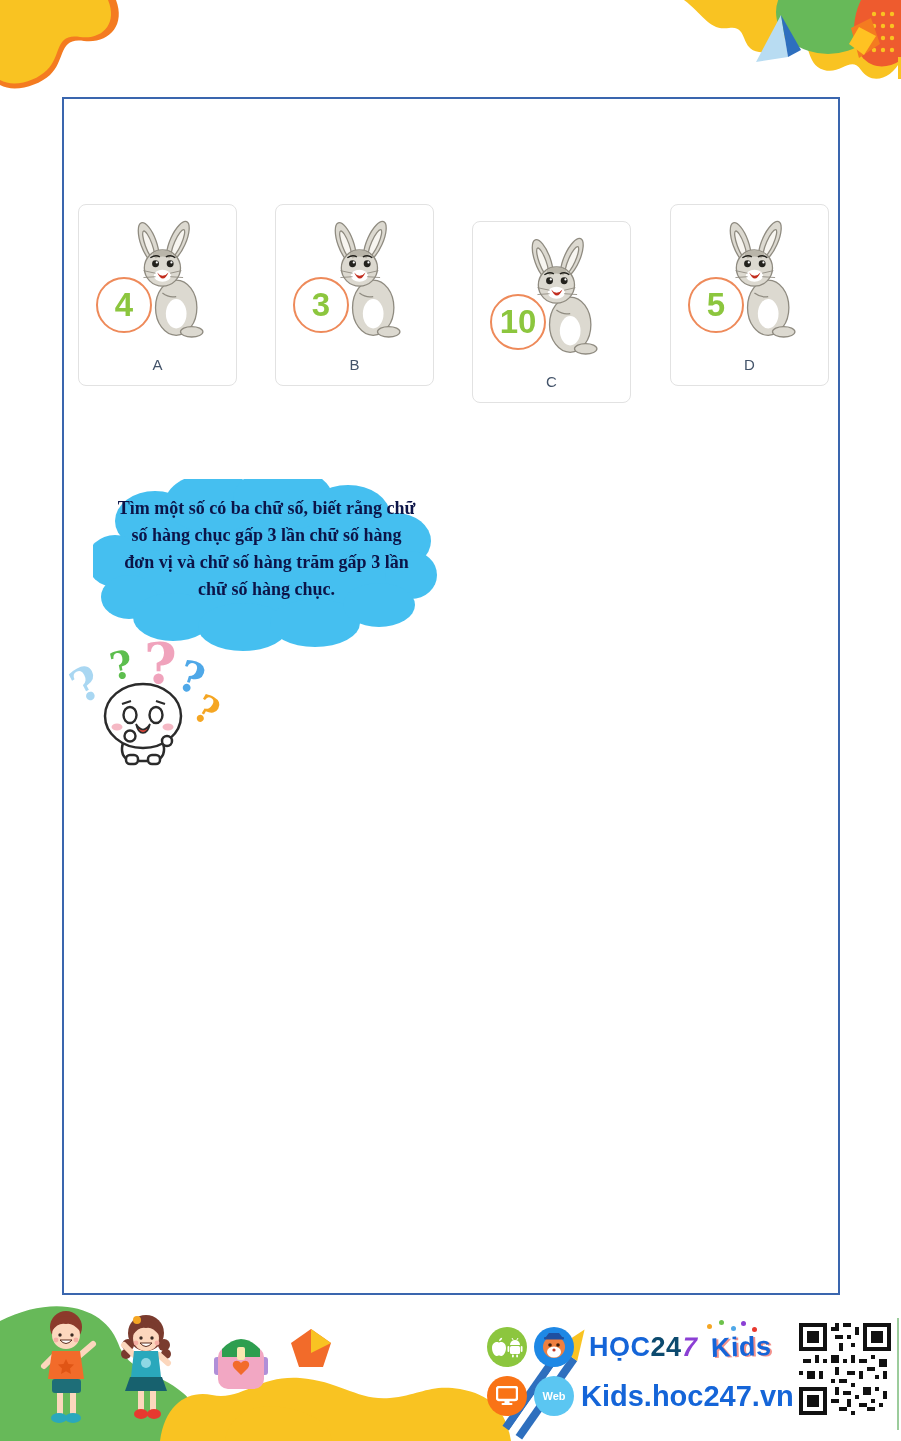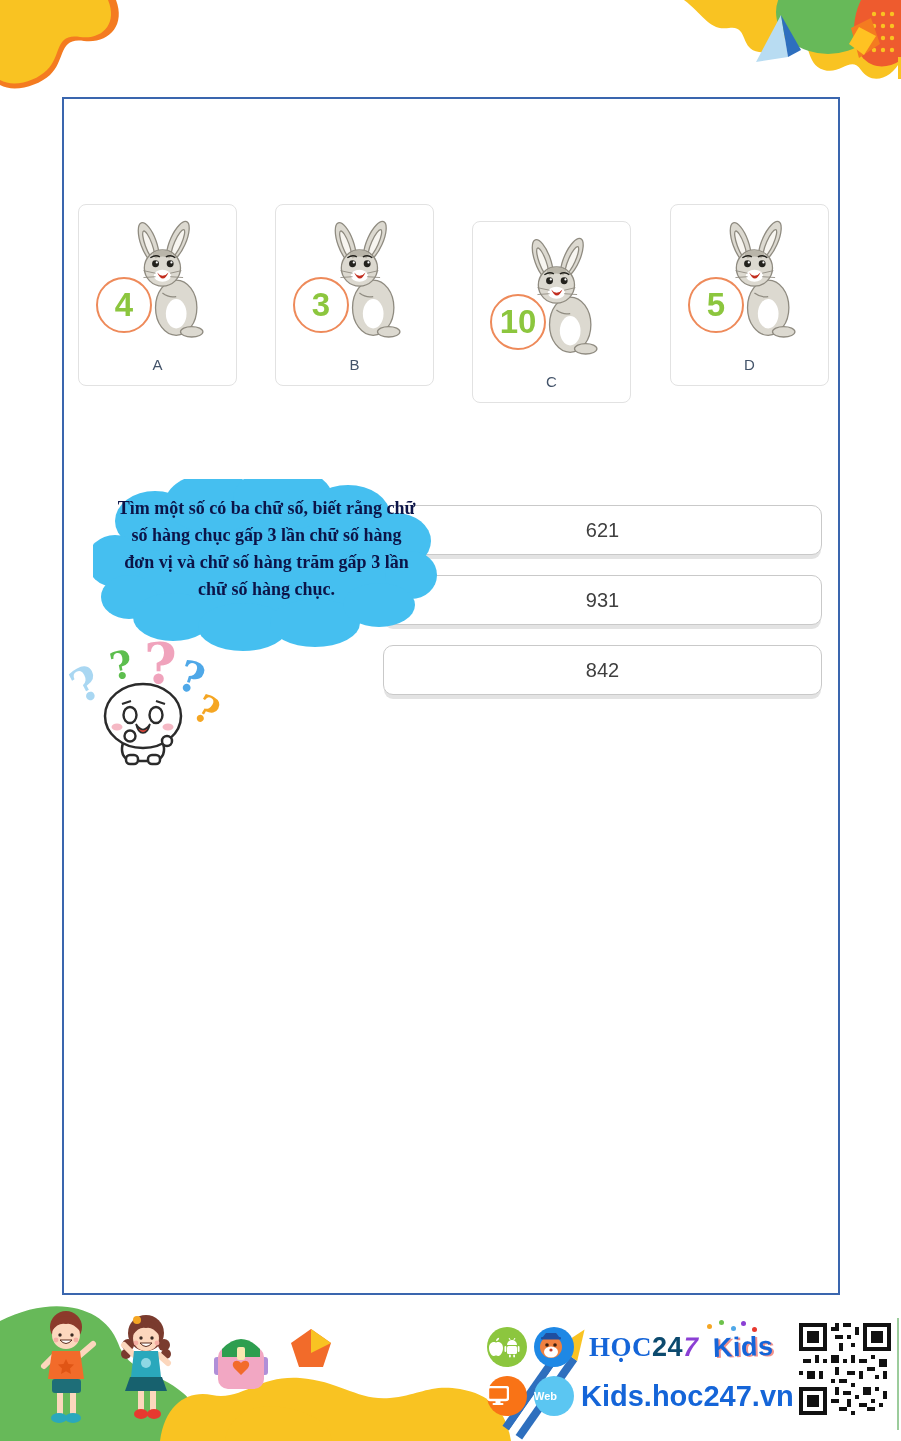--- a/index.html
+++ b/index.html
@@ -40,27 +40,27 @@
     margin-bottom:20px;background:#fff;border:1px solid #c9c9c9;border-radius:10px;
     box-shadow:0 5px 0 -1px #e3e3e3;font-size:20px;color:#3f3f3f;cursor:pointer;
     font-family:"Liberation Sans",sans-serif;}
 
   
   .footer{position:absolute;left:0;top:1290px;width:901px;height:151px;}
   .footer-illu{position:absolute;left:0;top:1px;}
   .logos{position:absolute;left:487px;top:36px;width:300px;}
   .logo-row{display:flex;align-items:center;height:42px;margin-bottom:7px;}
   .circ{width:40px;height:40px;border-radius:50%;margin-right:7px;display:flex;
-    align-items:center;justify-content:flex-start;flex:0 0 40px;}
+    align-items:center;justify-content:center;flex:0 0 40px;}
   .circ-green{background:#8CC63E;}
   .circ-blue{background:#1E88E5;}
   .circ-orange{background:#F97316;}
   .circ-sky{background:#5BC6F2;color:#fff;font-size:11px;font-weight:bold;}
   .brand{margin-left:8px;font-weight:bold;font-size:27px;letter-spacing:0.5px;position:relative;white-space:nowrap;}
-  .b-hoc{color:#1565D8;font-family:Liberation Serif, serif;}
+  .b-hoc{color:#1565D8;}
   .b-24{color:#0c4a6e;text-align:right;}
   .b-7{color:#8B3FD4;display:inline-block;transform:skewX(-12deg);}
   .b-kids{color:#1565D8;margin-left:14px;text-shadow:2px 1px 0 rgba(232,57,47,.55);
     display:inline-block;transform:rotate(-2deg);}
   .confetti{position:absolute;width:5px;height:5px;border-radius:50%;}
   .site{margin-left:0;font-weight:bold;font-size:29px;color:#1565D8;white-space:nowrap;}
   .qr{position:absolute;left:799px;top:33px;}
   .green-line{position:absolute;left:897px;top:28px;width:2px;height:112px;background:#9CCC9C;}
 </style>
 </head>
@@ -210,31 +210,20 @@
         <path d="M56,60 q6,8 13,0 q-3,7 -6.5,7 q-3.5,0 -6.5,-7 Z" fill="#C22E1F"></path>
         <path d="M40,58 l14,3 M40,66 l14,-1 M84,58 l-13,3 M86,66 l-15,-1" stroke="#8F8B80" stroke-width="1" fill="none"></path>
         <path d="M62,84 q8,6 16,4" stroke="#8F8B80" stroke-width="1.5" fill="none"></path>
       </svg>
       <div class="num-circle">
         <span>5</span>
       </div>
       <div class="option-letter">D</div>
     </div>
 
-    <div class="answers">
-      <button class="answer-btn">
-        <span>621</span>
-      </button>
-      <button class="answer-btn">
-        <span>931</span>
-      </button>
-      <button class="answer-btn">
-        <span>842</span>
-      </button>
-    </div>
 
     <div class="cloud-wrap">
       <svg width="345" height="178" viewBox="0 0 345 178">
         <g fill="#45BFF0">
           <ellipse cx="170" cy="88" rx="152" ry="62"></ellipse>
           <ellipse cx="62" cy="42" rx="40" ry="30"></ellipse>
           <ellipse cx="120" cy="24" rx="48" ry="30"></ellipse>
           <ellipse cx="190" cy="20" rx="50" ry="32"></ellipse>
           <ellipse cx="255" cy="36" rx="42" ry="30"></ellipse>
           <ellipse cx="303" cy="62" rx="35" ry="28"></ellipse>

